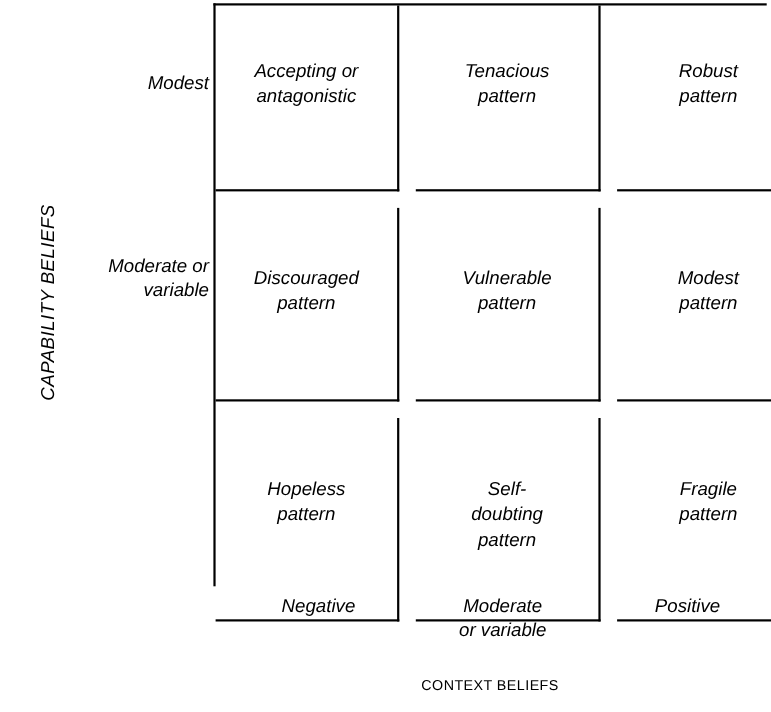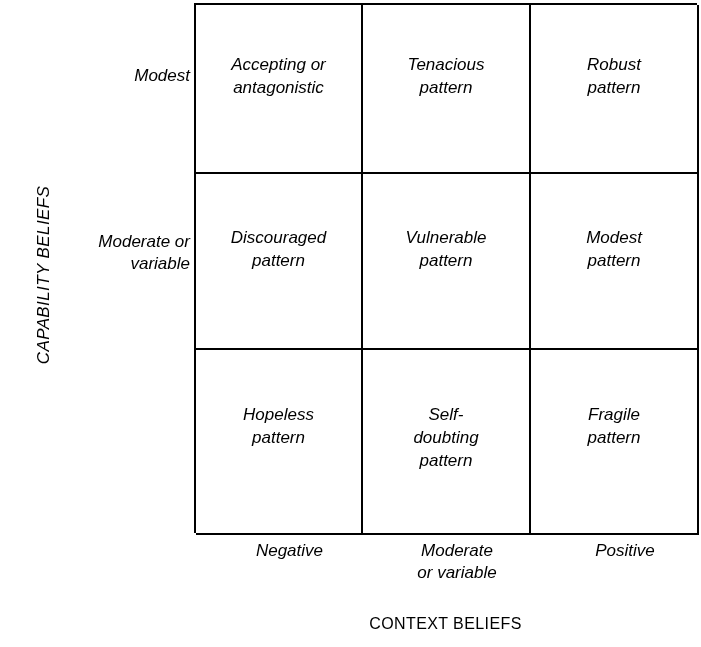--- a/index.html
+++ b/index.html
@@ -66,20 +66,21 @@
     left: 194px;
     top: 3px;
     width: 503px;
     height: 530px;
     display: grid;
     grid-template-columns: 167px 168px 168px;
     grid-template-rows: 169px 176px 185px;
     border-top: 2px solid #000;
     border-left: 2px solid #000;
     box-sizing: border-box;
+    gap: 15px;
   }
   .cell {
     border-right: 2px solid #000;
     border-bottom: 2px solid #000;
     box-sizing: border-box;
     display: flex;
     align-items: center;
     justify-content: center;
     text-align: center;
     font-style: italic;
@@ -110,21 +111,21 @@
     white-space: pre-line;
   }
 
   
   .x-axis-title {
     position: absolute;
     left: 194px;
     top: 615px;
     width: 503px;
     text-align: center;
-    font-size: 16px;
+    font-size: 13px;
     letter-spacing: 0.4px;
   }
 </style>
 </head>
 <body>
 
 <div id="figure">
 
   <div class="y-axis-title">CAPABILITY BELIEFS</div>
 

